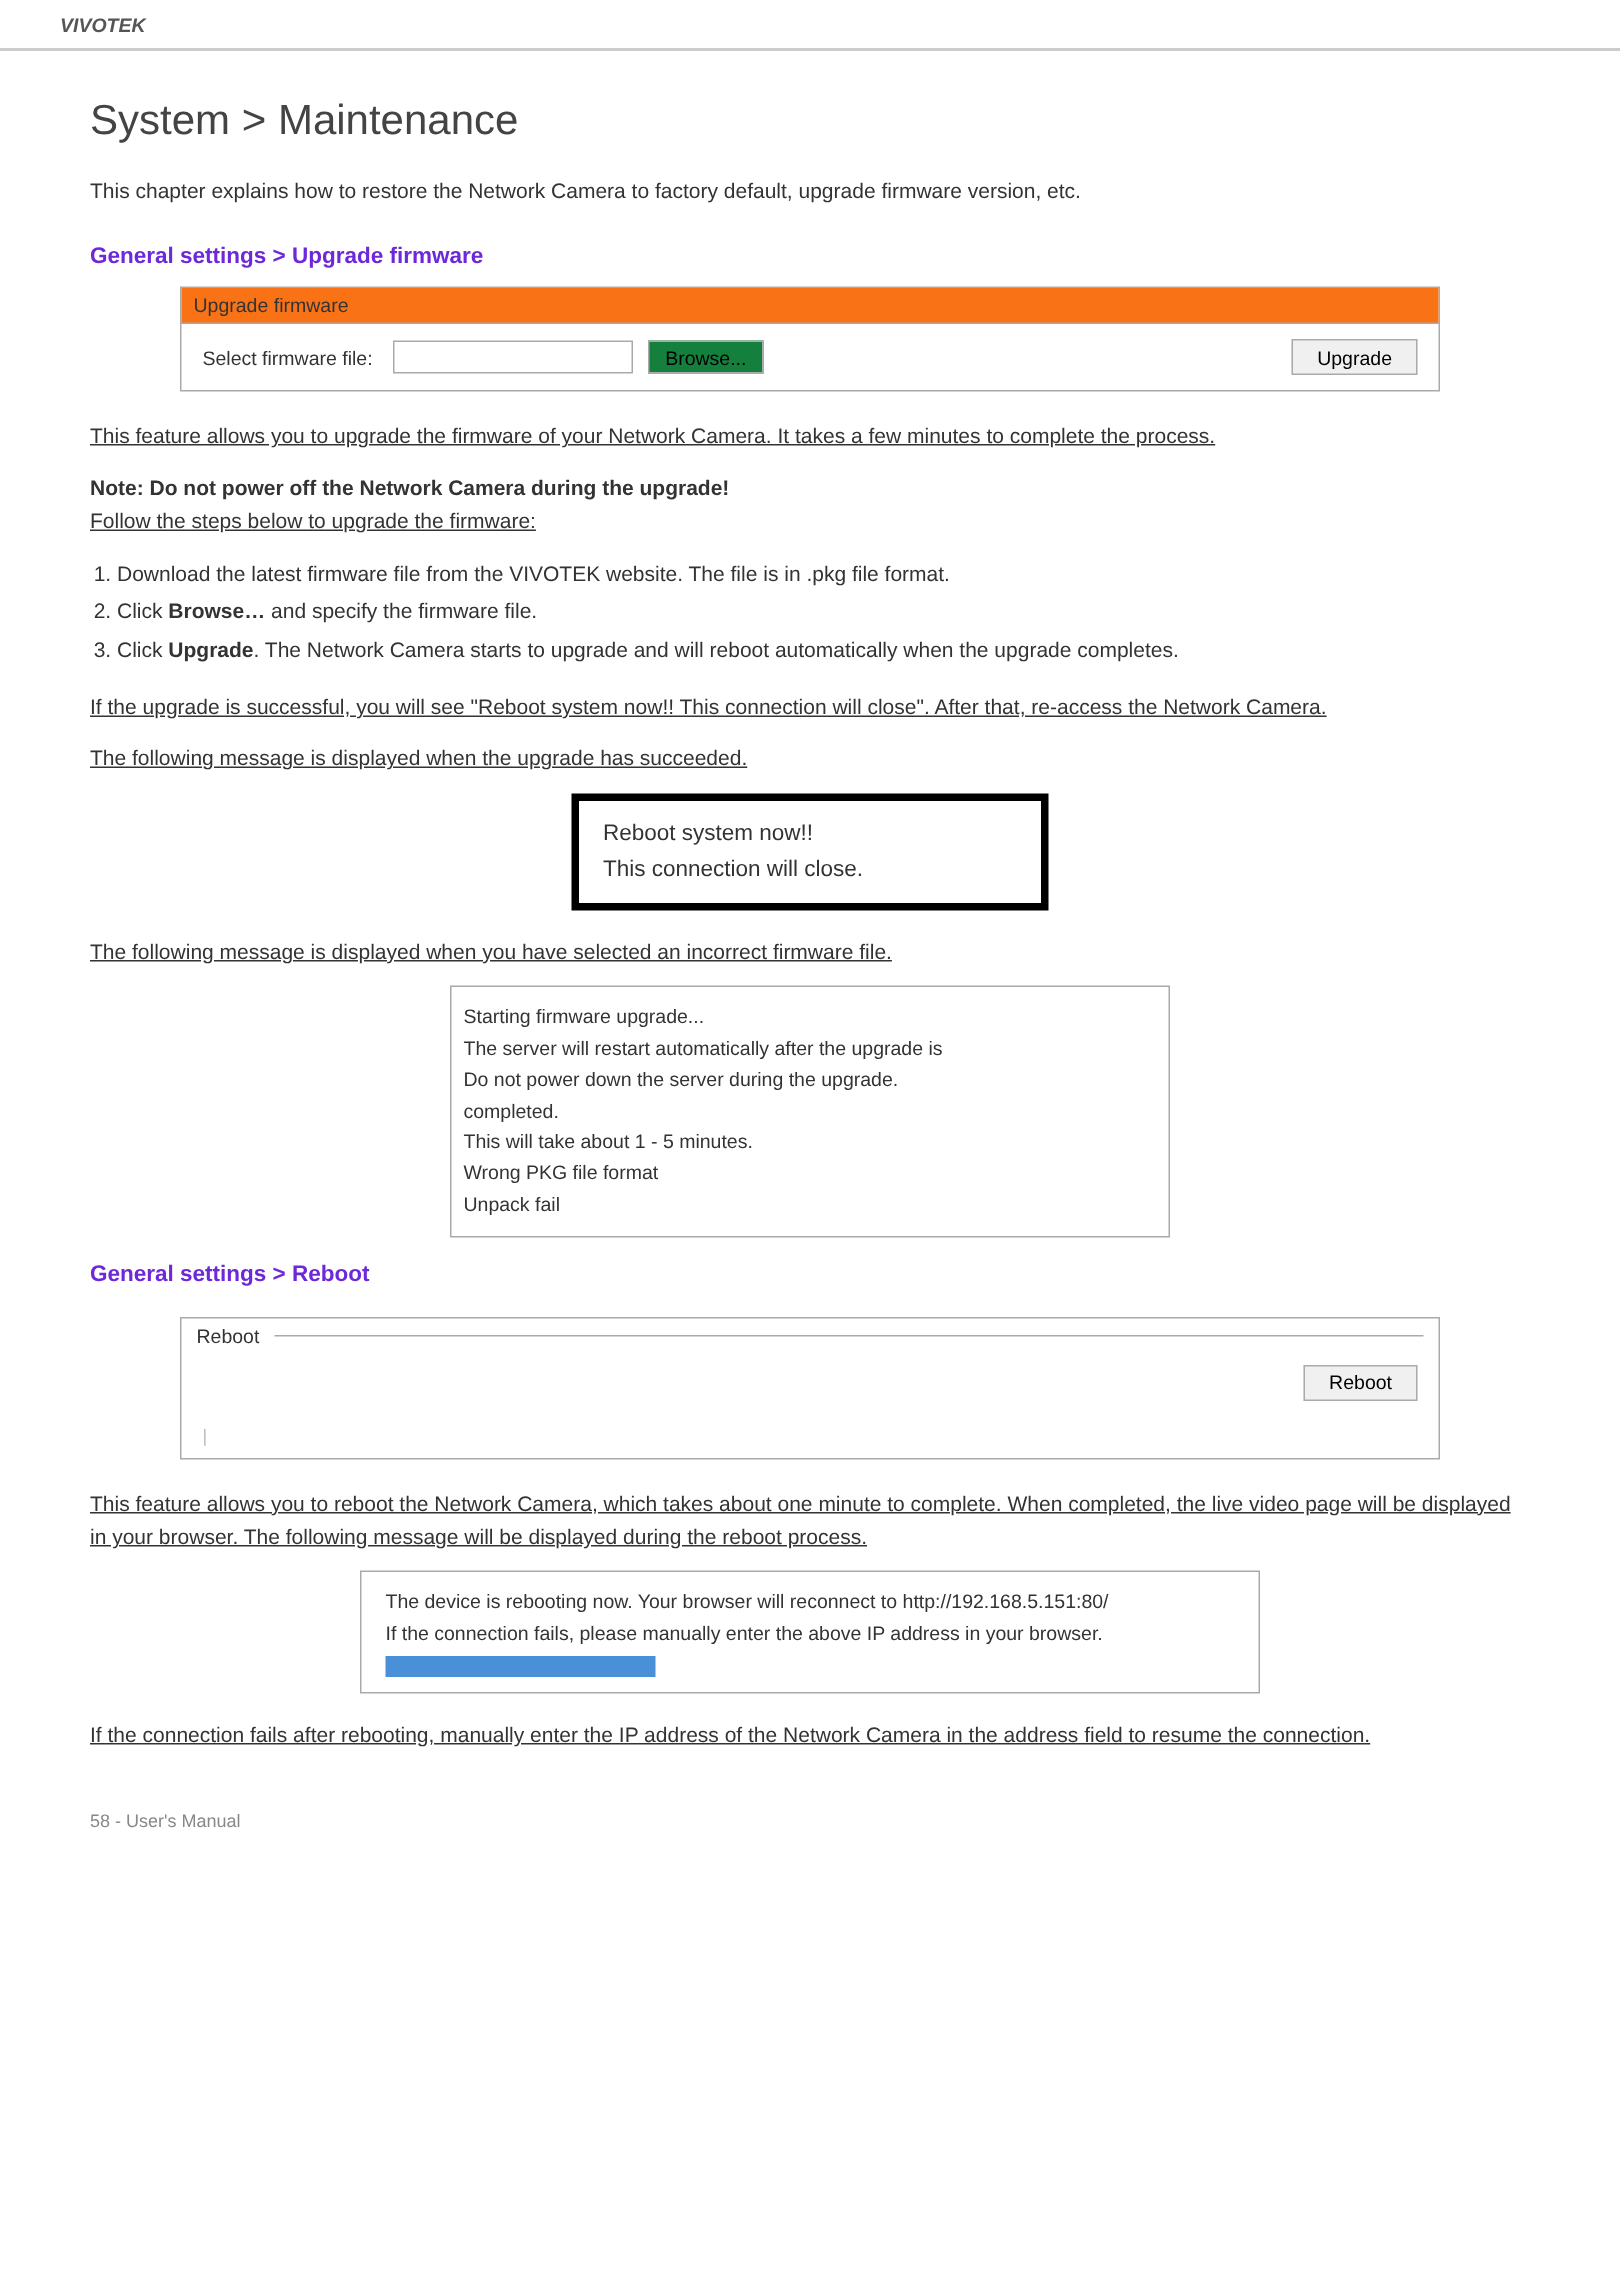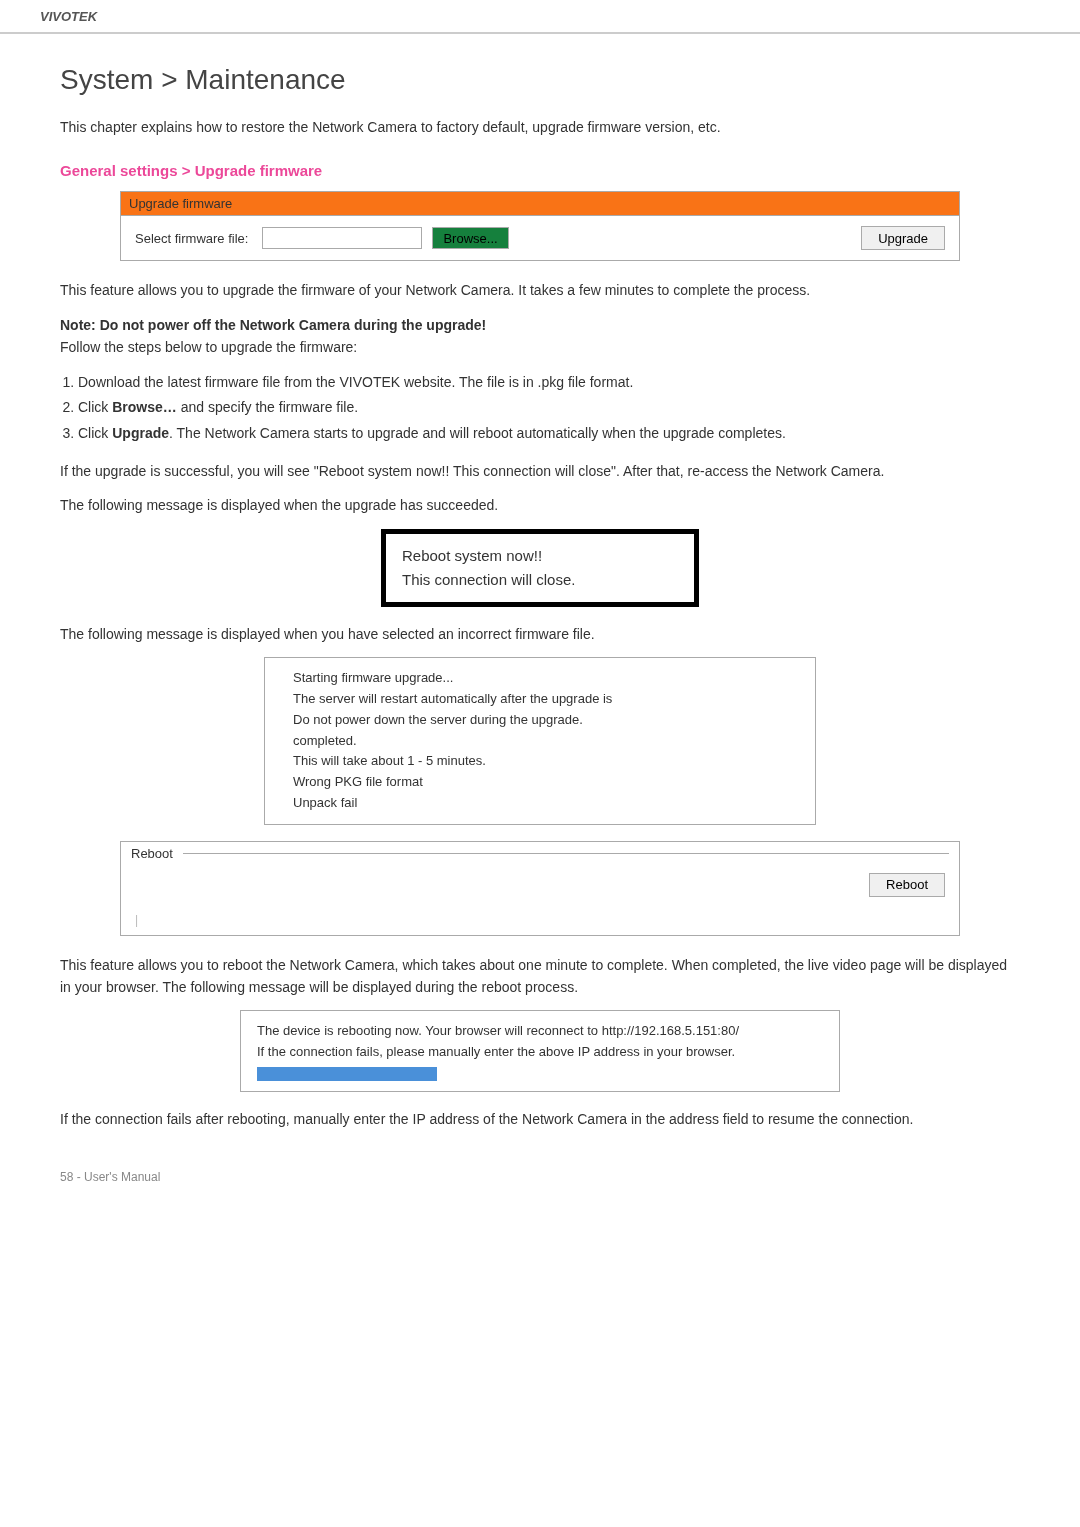--- a/index.html
+++ b/index.html
@@ -32,21 +32,21 @@
       color: #444;
       margin-bottom: 20px;
     }
     .intro-text {
       font-size: 14px;
       line-height: 1.6;
       margin-bottom: 24px;
       color: #333;
     }
     .section-heading {
-      color: #ec4899;
+      color: #6d28d9;
       font-size: 15px;
       font-weight: bold;
       margin-bottom: 12px;
     }
     .firmware-box {
       border: 1px solid #aaa;
       margin: 0 60px 18px 60px;
       padding: 0;
     }
     .firmware-box-title {
@@ -90,20 +90,21 @@
       font-size: 13px;
       cursor: pointer;
       margin-left: auto;
       height: 24px;
     }
     .body-text {
       font-size: 14px;
       line-height: 1.6;
       color: #333;
       margin-bottom: 12px;
+      text-decoration: underline;
     }
     .body-text-bold {
       font-weight: bold;
       font-size: 14px;
       line-height: 1.6;
       color: #333;
     }
     .steps-list {
       padding-left: 18px;
       margin-bottom: 14px;
@@ -119,27 +120,27 @@
       padding: 10px 16px;
       margin: 10px auto 16px auto;
       display: block;
       font-size: 15px;
       color: #333;
       line-height: 1.6;
       width: 318px;
     }
     .message-box-wide {
       border: 1px solid #aaa;
-      padding: 10px 28px;
+      padding: 10px 8px;
       margin: 10px auto 16px auto;
       display: block;
       font-size: 13px;
       color: #333;
       line-height: 1.6;
-      width: 552px;
+      width: 480px;
     }
     .reboot-btn {
       border: 1px solid #aaa;
       background: #f0f0f0;
       padding: 3px 16px;
       font-size: 13px;
       cursor: pointer;
       height: 24px;
     }
     .reboot-info-box {
@@ -220,20 +221,21 @@
   <div class="message-box-wide">
     <div>Starting firmware upgrade...</div>
     <div>The server will restart automatically after the upgrade is</div>
     <div>Do not power down the server during the upgrade.</div>
     <div>completed.</div>
     <div>This will take about 1 - 5 minutes.</div>
     <div>Wrong PKG file format</div>
     <div>Unpack fail</div>
   </div>
 
+  <div class="section-heading section-divider">General settings &gt; Reboot</div>
 
   <div class="reboot-section-container">
     <div style="display:flex; align-items:center; padding: 4px 10px 4px 10px;">
       <span style="font-size:13px; color:#333; white-space:nowrap;">Reboot</span>
       <span style="flex:1; display:inline-block; height:1px; background:#aaa; margin-left:10px;"></span>
     </div>
     <div style="padding: 8px 14px 14px 14px; display:flex; justify-content:flex-end;">
       <button class="reboot-btn">Reboot</button>
     </div>
     <div style="padding: 0 14px 8px 14px;">

